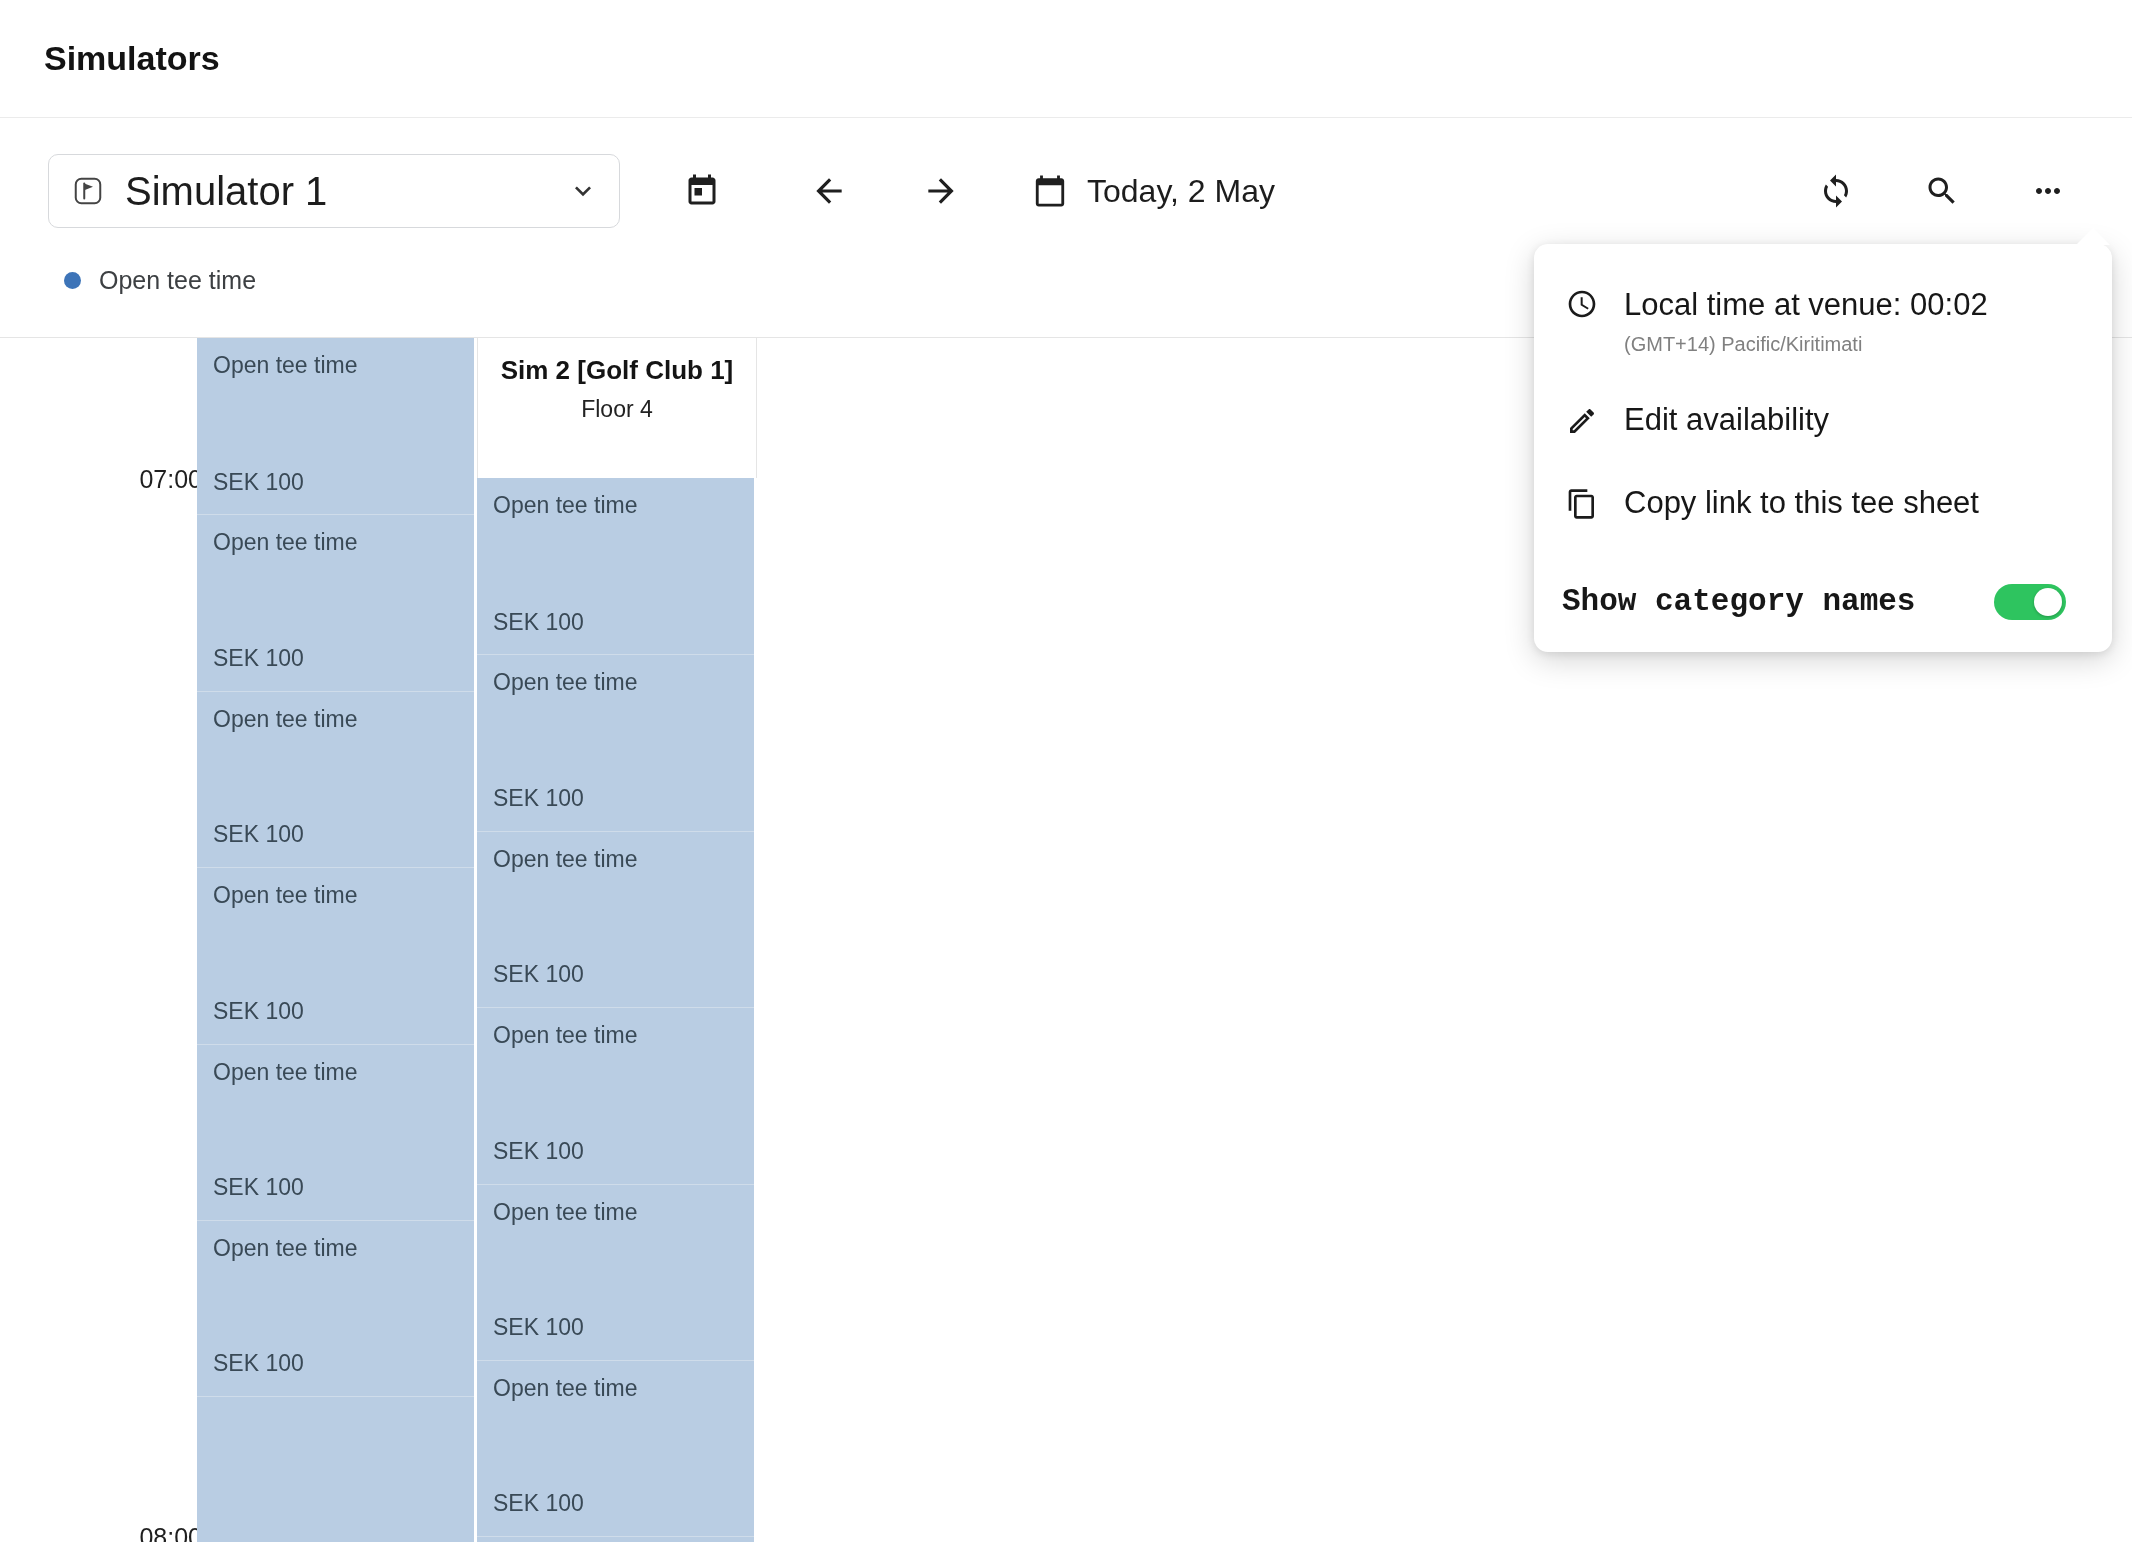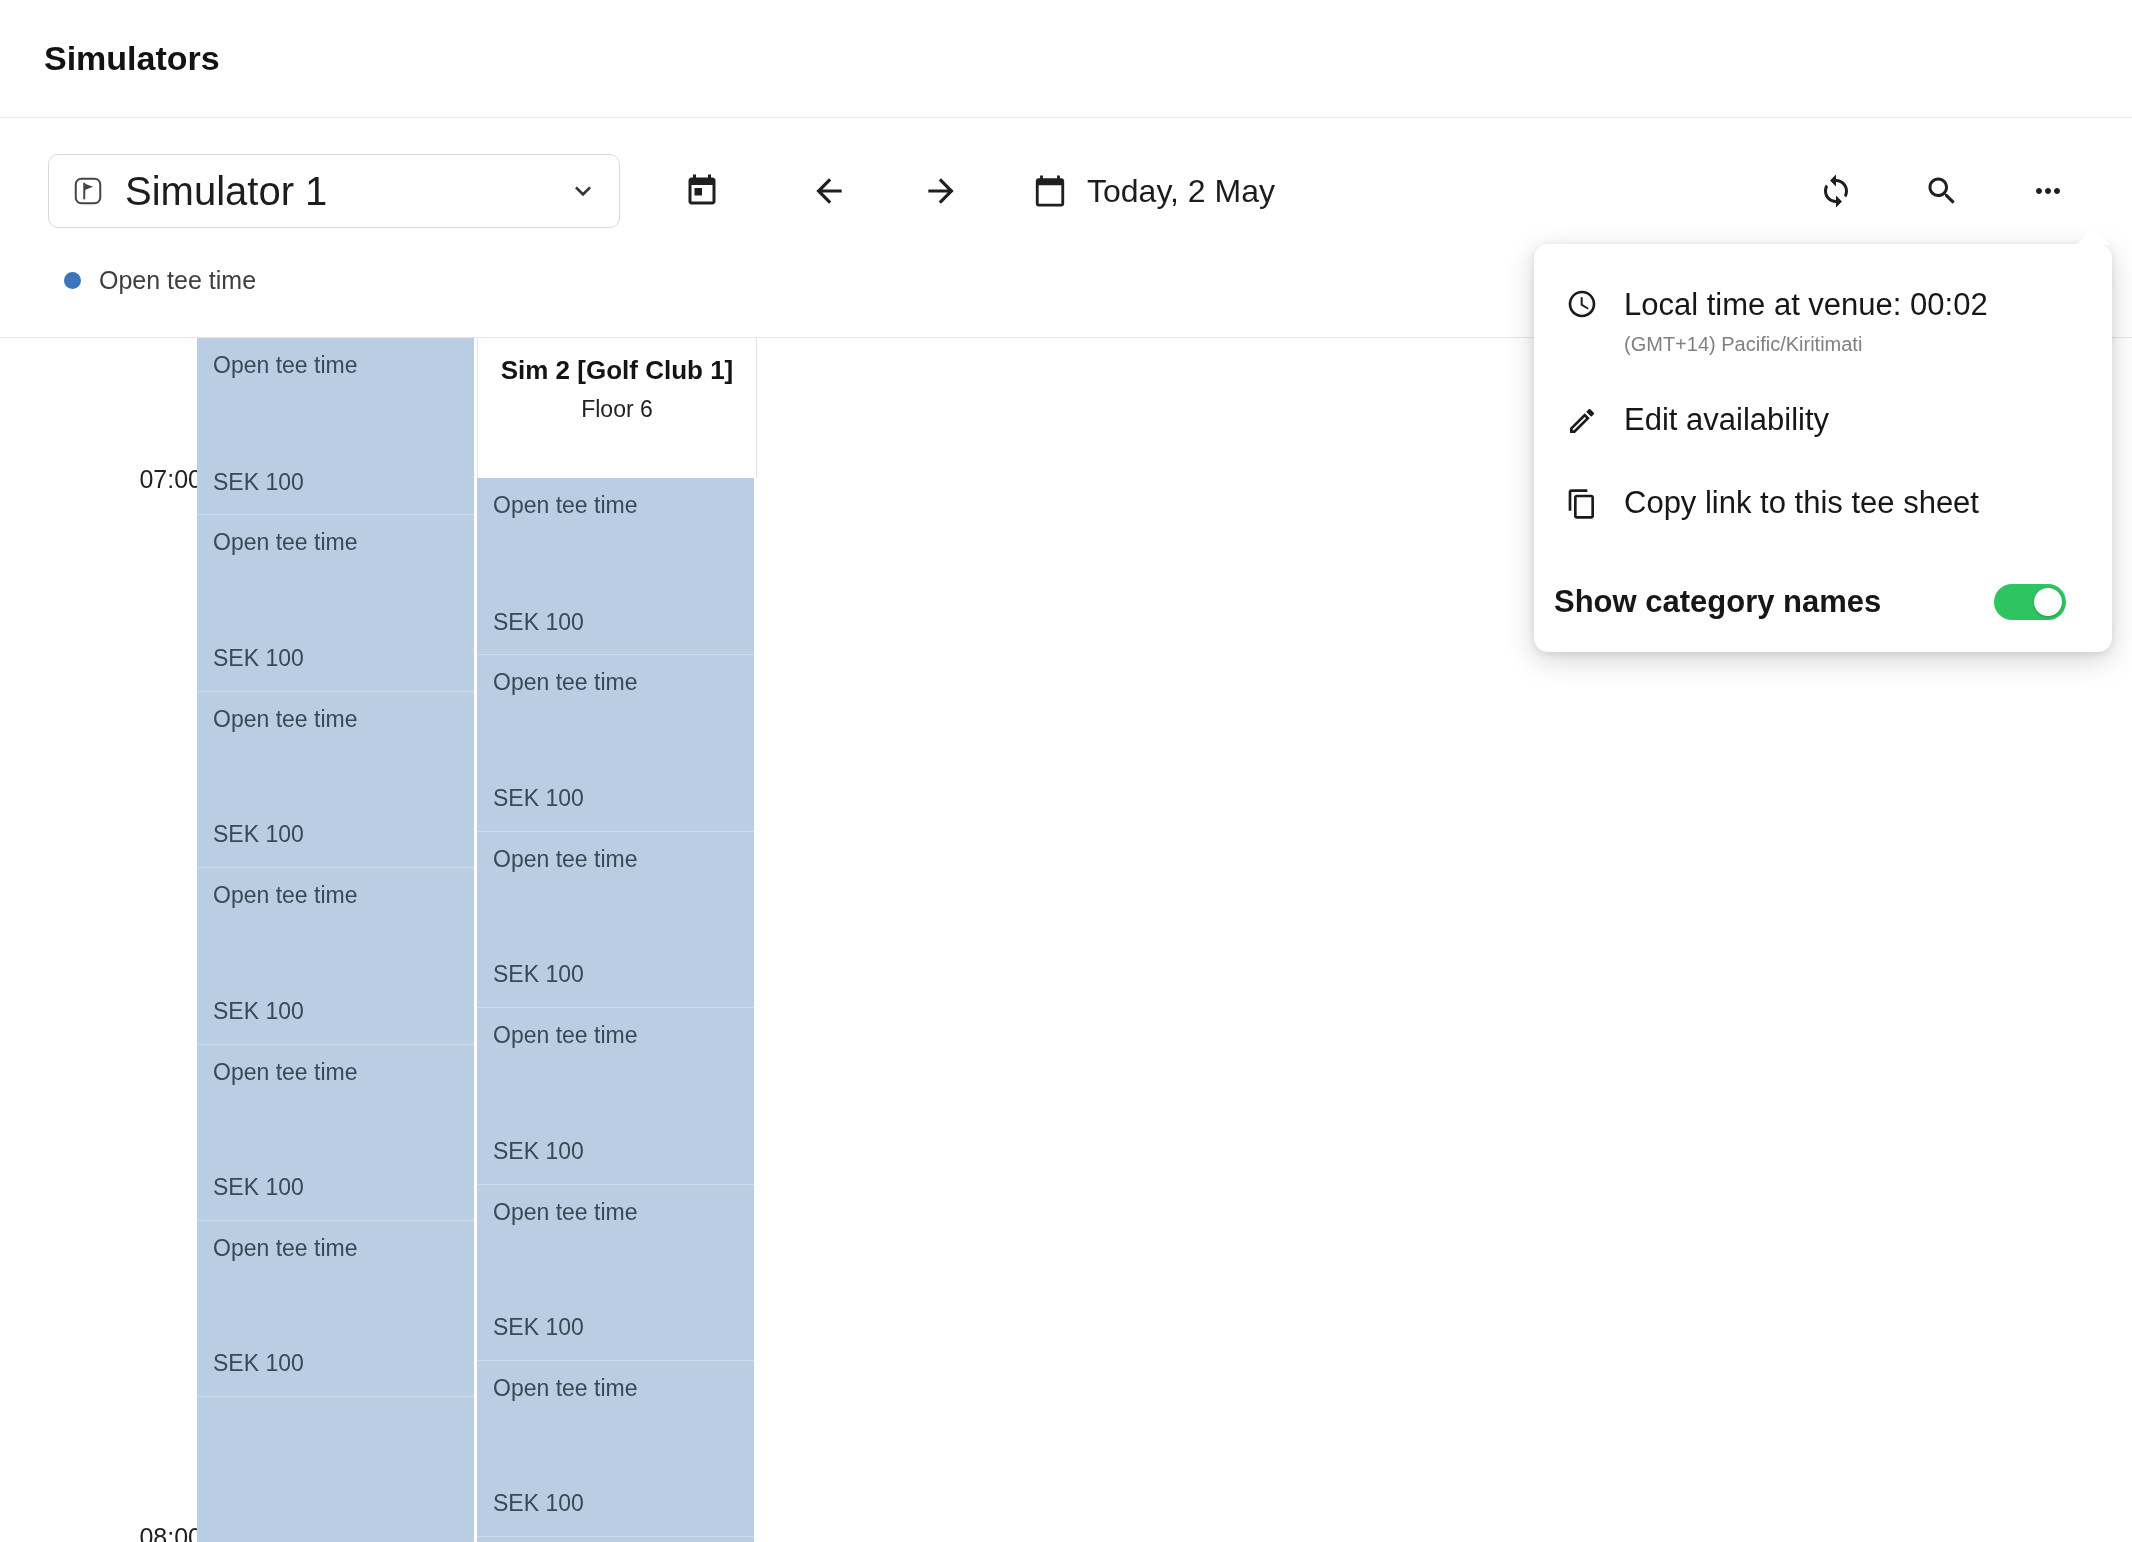--- a/index.html
+++ b/index.html
@@ -52,21 +52,21 @@
   
   .popover{position:absolute;left:1534px;top:244px;width:578px;background:#fff;border-radius:14px;
     box-shadow:0 8px 30px rgba(0,0,0,.17),0 2px 8px rgba(0,0,0,.09);padding:20px 0 26px;box-sizing:border-box;z-index:5;}
   .popover::before{content:"";position:absolute;top:-16px;right:2px;width:0;height:0;
     border-left:17px solid transparent;border-right:17px solid transparent;border-bottom:17px solid #fff;}
   .menu-item{display:flex;align-items:flex-start;gap:26px;padding:22px 32px;cursor:pointer;color:#1b1b1b;}
   .menu-item.single{align-items:center;}
   .mi-title{font-size:31px;font-weight:400;color:#171717;line-height:1.25;}
   .mi-sub{font-size:20px;font-weight:400;color:#808080;margin-top:7px;line-height:1.25;}
   .mi-icon{margin-top:2px;color:#1b1b1b;}
-  .toggle-row{display:flex;padding:40px 46px 6px 20px;}
+  .toggle-row{display:flex;padding:40px 46px 6px 28px;font-family:Liberation Mono, monospace;}
   .toggle-label{flex:1;font-size:31px;font-weight:600;color:#171717;}
   .switch{position:relative;width:72px;height:36px;border-radius:18px;background:#c9c9c9;cursor:pointer;flex:none;}
   .switch .knob{position:absolute;top:4px;left:4px;width:28px;height:28px;border-radius:50%;background:#fff;
     box-shadow:0 1px 3px rgba(0,0,0,.25);}
   .switch.on{background:#2ec45f;}
   .switch.on .knob{left:auto;right:4px;}
 </style>
 </head>
 <body>
 
@@ -188,21 +188,21 @@
             <div class="slot">
               <div class="slot-label">Open tee time</div>
               <div class="slot-price">SEK 100</div>
             </div>
             <div class="slot"></div>
           </div>
       </div>
       <div class="col">
         <div class="col-header">
           <div class="col-title">Sim 2 [Golf Club 1]</div>
-          <div class="col-subtitle">Floor 6</div>
+          <div class="col-subtitle">Floor 4</div>
         </div>
         <div class="slots">
             <div class="slot">
               <div class="slot-label">Open tee time</div>
               <div class="slot-price">SEK 100</div>
             </div>
             <div class="slot">
               <div class="slot-label">Open tee time</div>
               <div class="slot-price">SEK 100</div>
             </div>

